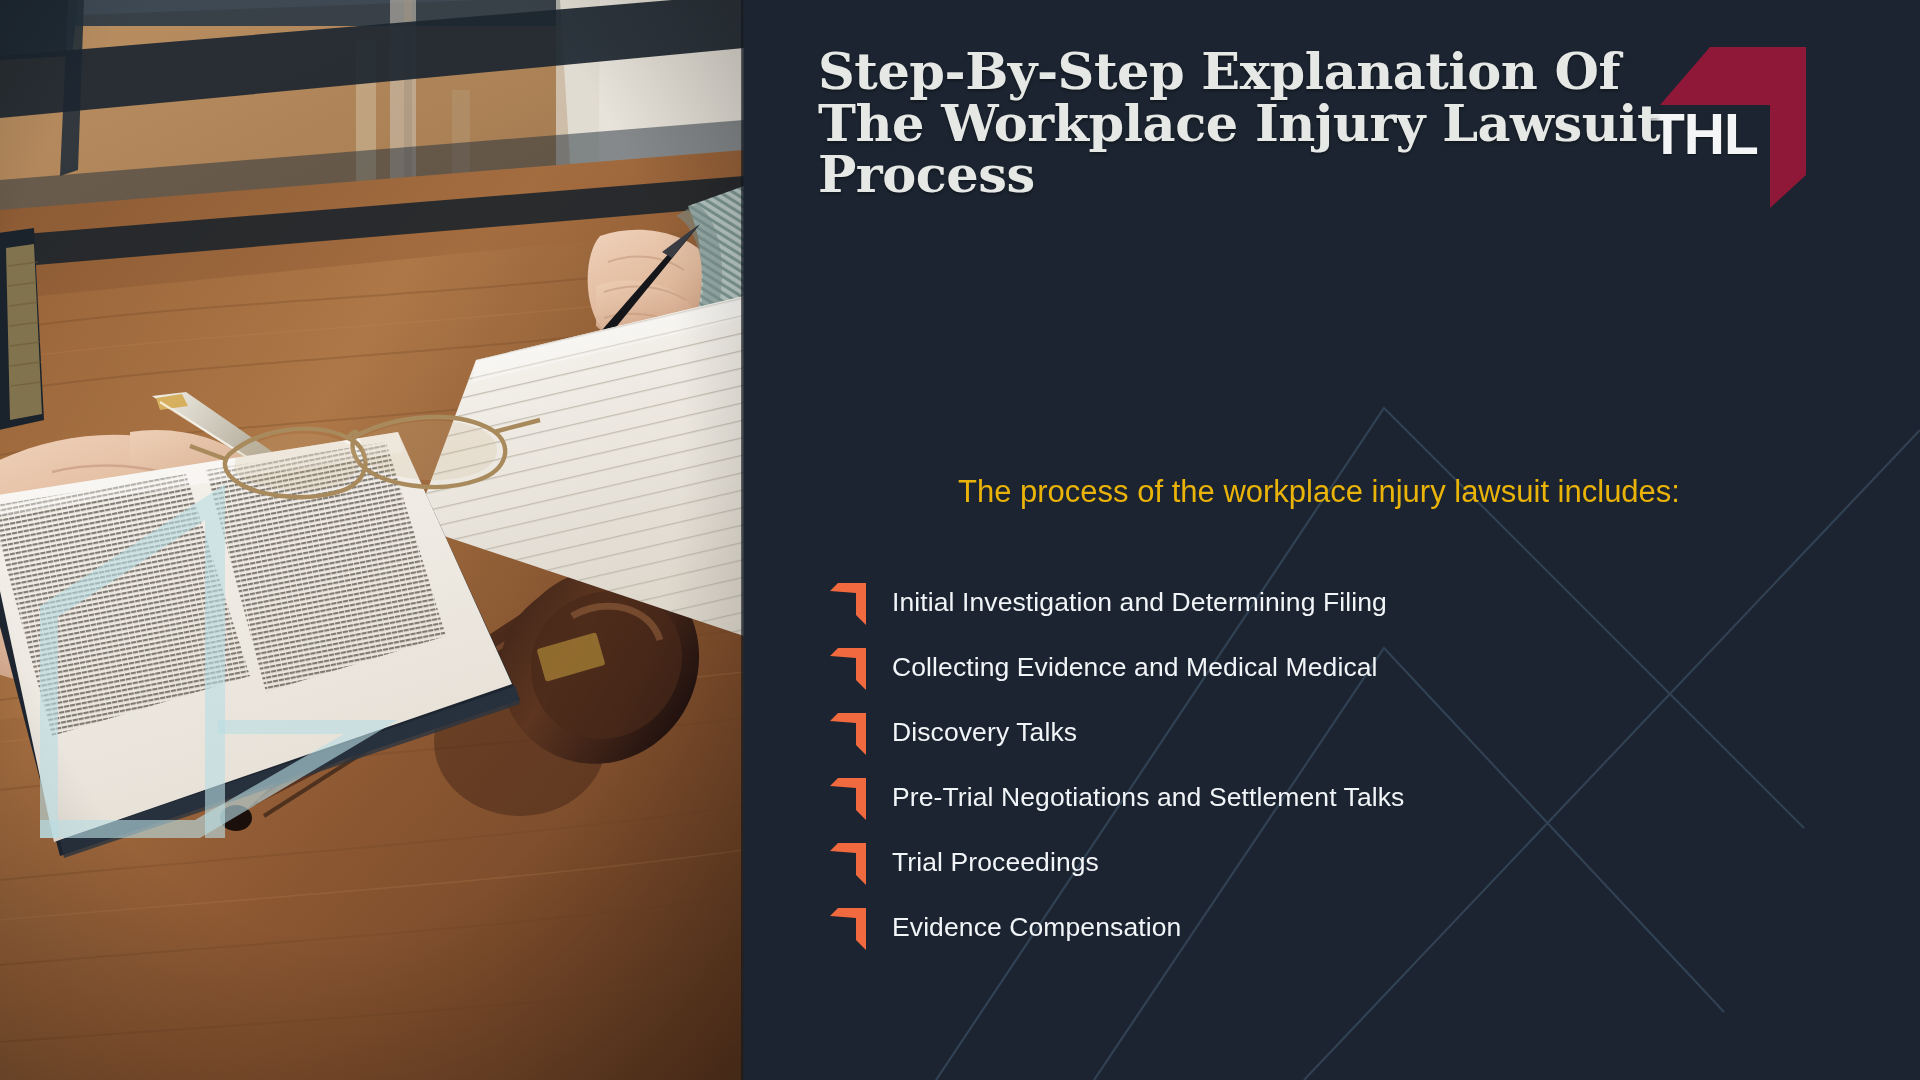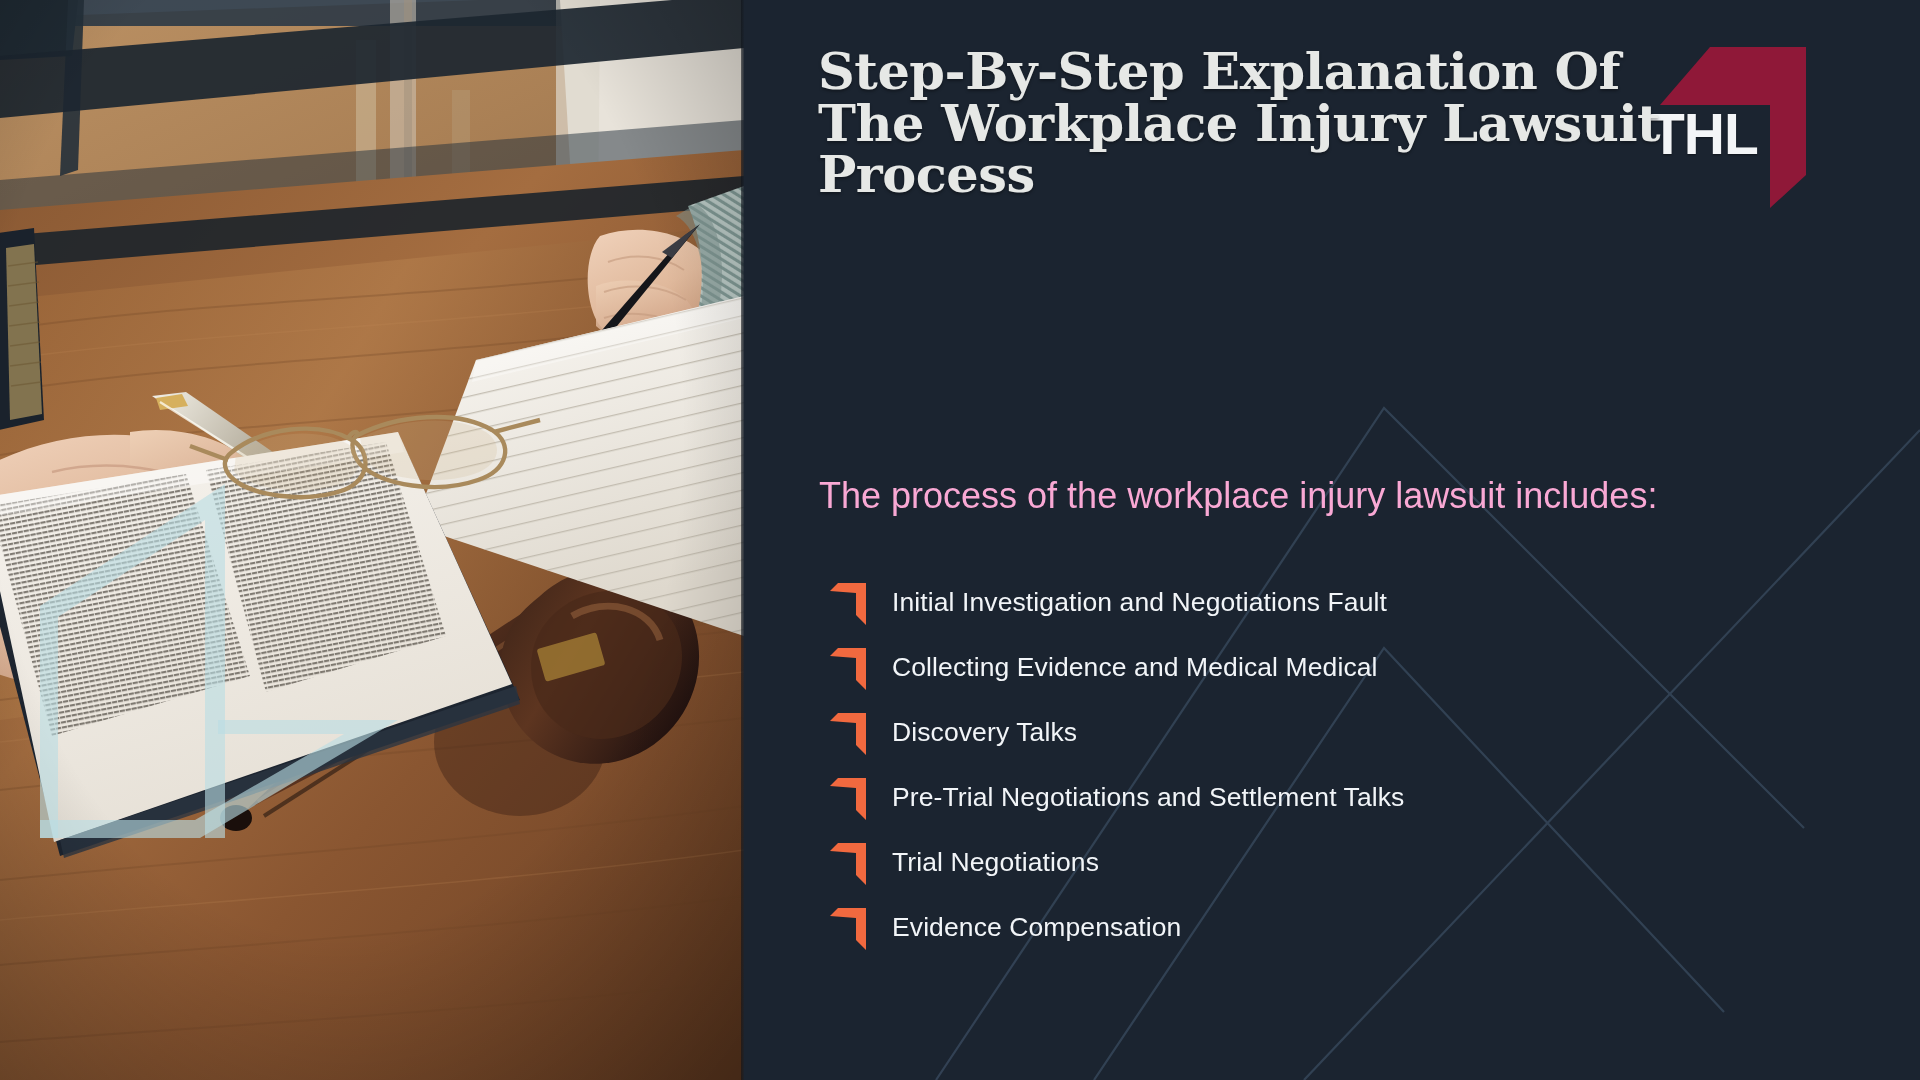--- a/index.html
+++ b/index.html
@@ -95,23 +95,24 @@
   }
 
   
   .subtitle{
     position:absolute;
     left:1px; top:473px;
     width:1000px;
     margin:0;
     font-family:"Liberation Sans", sans-serif;
     font-weight:400;
-    font-size:36px;
+    font-size:31px;
     line-height:1.25;
-    color:#f9a8d4;
+    color:#eab308;
+    text-align:center;
   }
 
   
   .steps{
     position:absolute;
     left:0; top:570px;
     width:1010px;
     margin:0; padding:0;
     list-style:none;
   }
@@ -386,21 +387,21 @@
 
       <p class="subtitle">The process of the workplace injury lawsuit includes:</p>
 
       <ul class="steps" id="steps-list">
   <li class="step">
     <span class="step-bullet">
       <svg viewBox="0 0 36 44" width="36" height="44">
         <path d="M0 9 L8 1 L36 1 L36 43 L26 33 L26 11 Z" fill="#f1693f"></path>
       </svg>
     </span>
-    <span class="step-label">Initial Investigation and Negotiations Fault</span>
+    <span class="step-label">Initial Investigation and Determining Filing</span>
   </li>
 
   <li class="step">
     <span class="step-bullet">
       <svg viewBox="0 0 36 44" width="36" height="44">
         <path d="M0 9 L8 1 L36 1 L36 43 L26 33 L26 11 Z" fill="#f1693f"></path>
       </svg>
     </span>
     <span class="step-label">Collecting Evidence and Medical Medical</span>
   </li>
@@ -423,21 +424,21 @@
     </span>
     <span class="step-label">Pre-Trial Negotiations and Settlement Talks</span>
   </li>
 
   <li class="step">
     <span class="step-bullet">
       <svg viewBox="0 0 36 44" width="36" height="44">
         <path d="M0 9 L8 1 L36 1 L36 43 L26 33 L26 11 Z" fill="#f1693f"></path>
       </svg>
     </span>
-    <span class="step-label">Trial Negotiations</span>
+    <span class="step-label">Trial Proceedings</span>
   </li>
 
   <li class="step">
     <span class="step-bullet">
       <svg viewBox="0 0 36 44" width="36" height="44">
         <path d="M0 9 L8 1 L36 1 L36 43 L26 33 L26 11 Z" fill="#f1693f"></path>
       </svg>
     </span>
     <span class="step-label">Evidence Compensation</span>
   </li>

